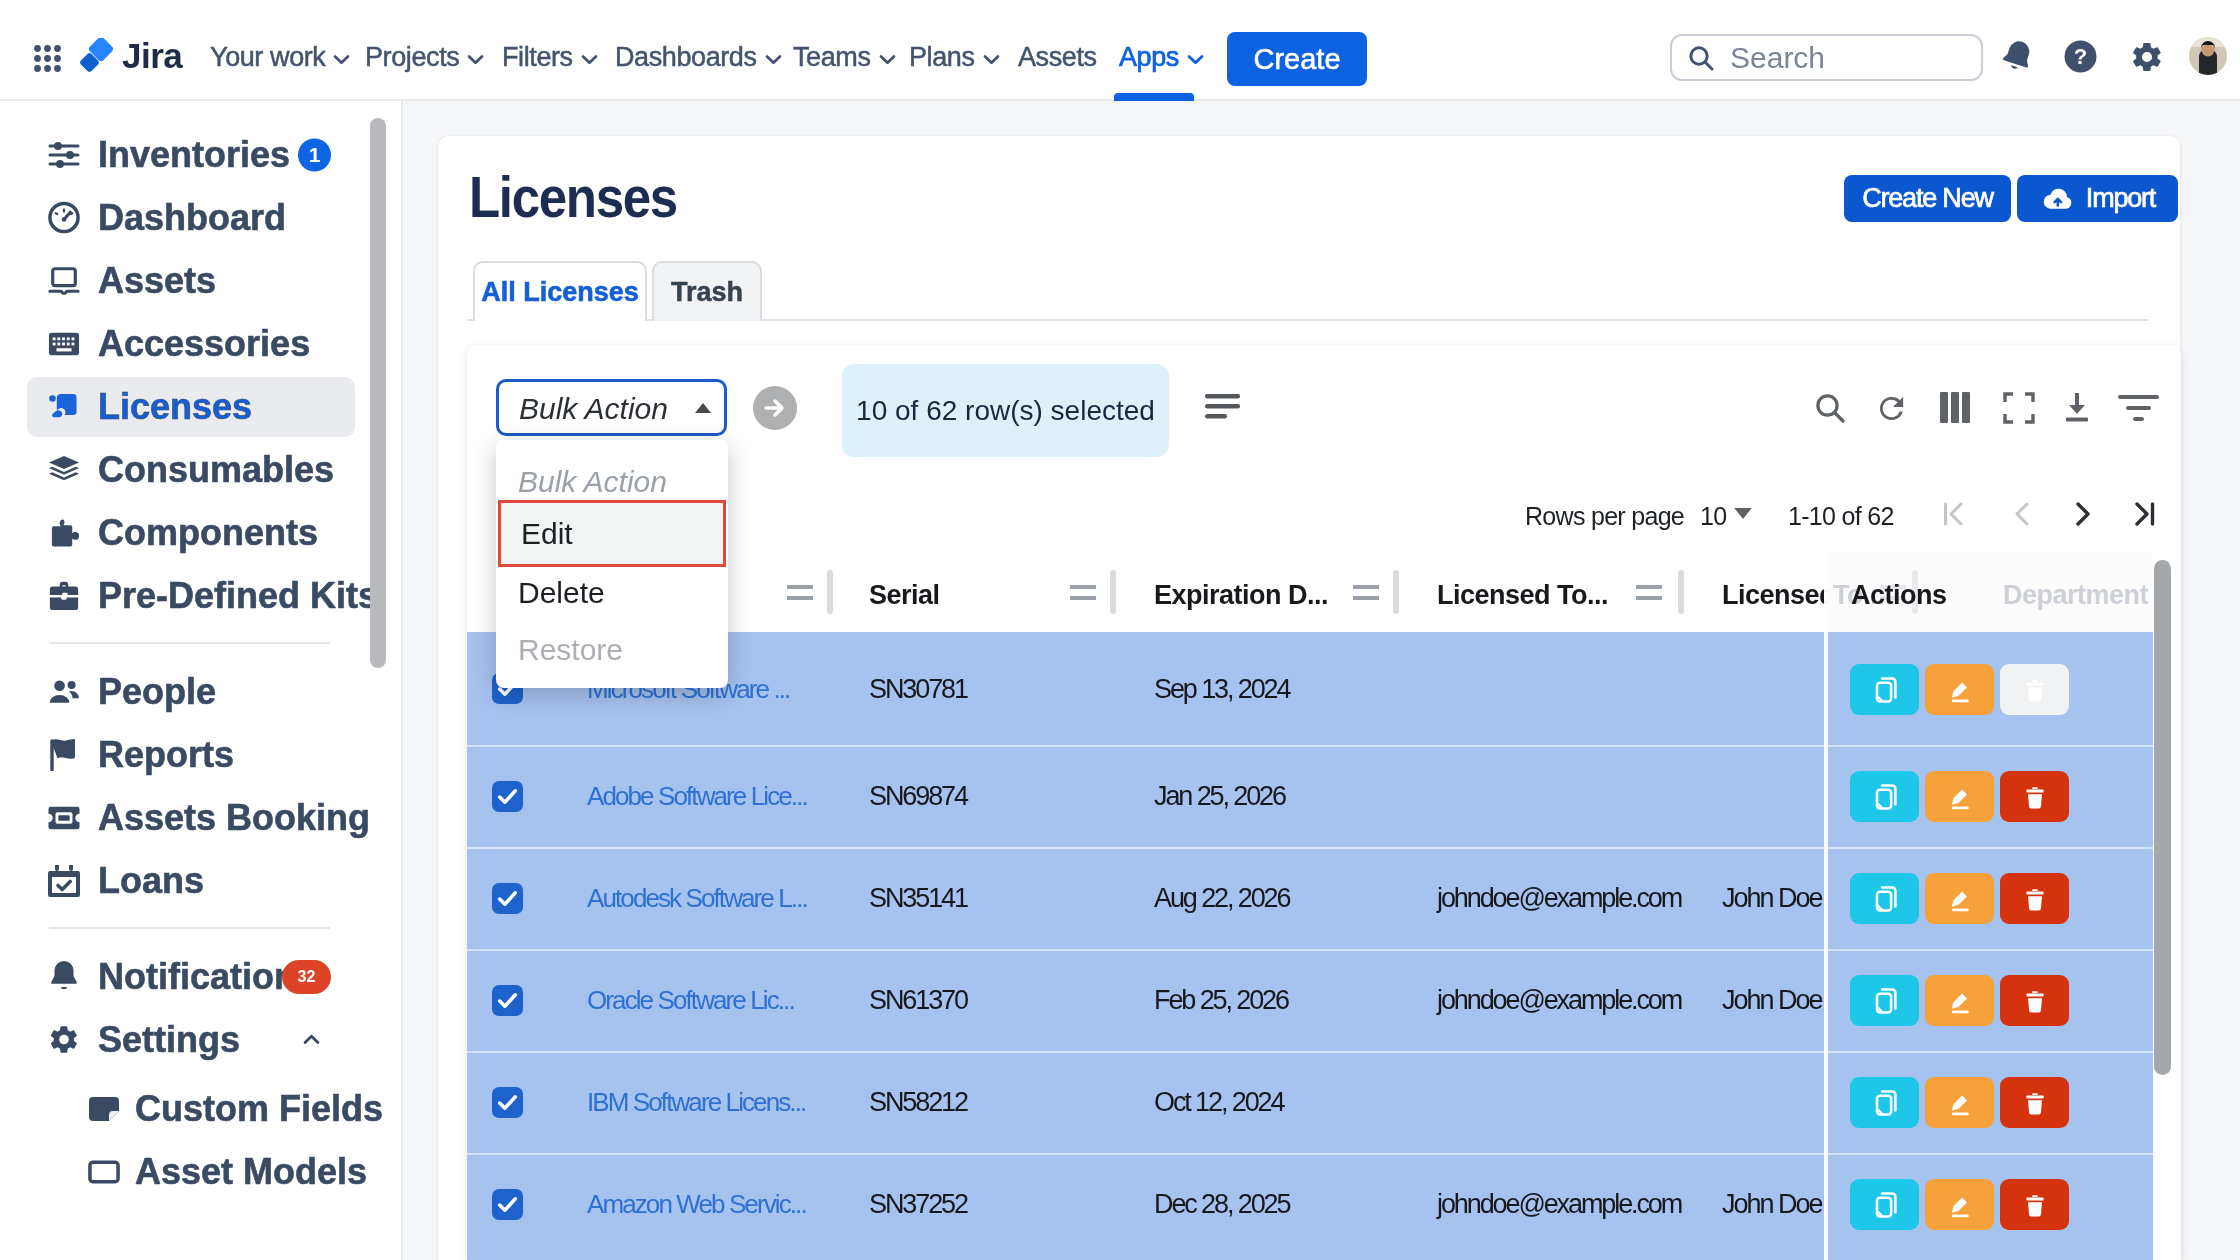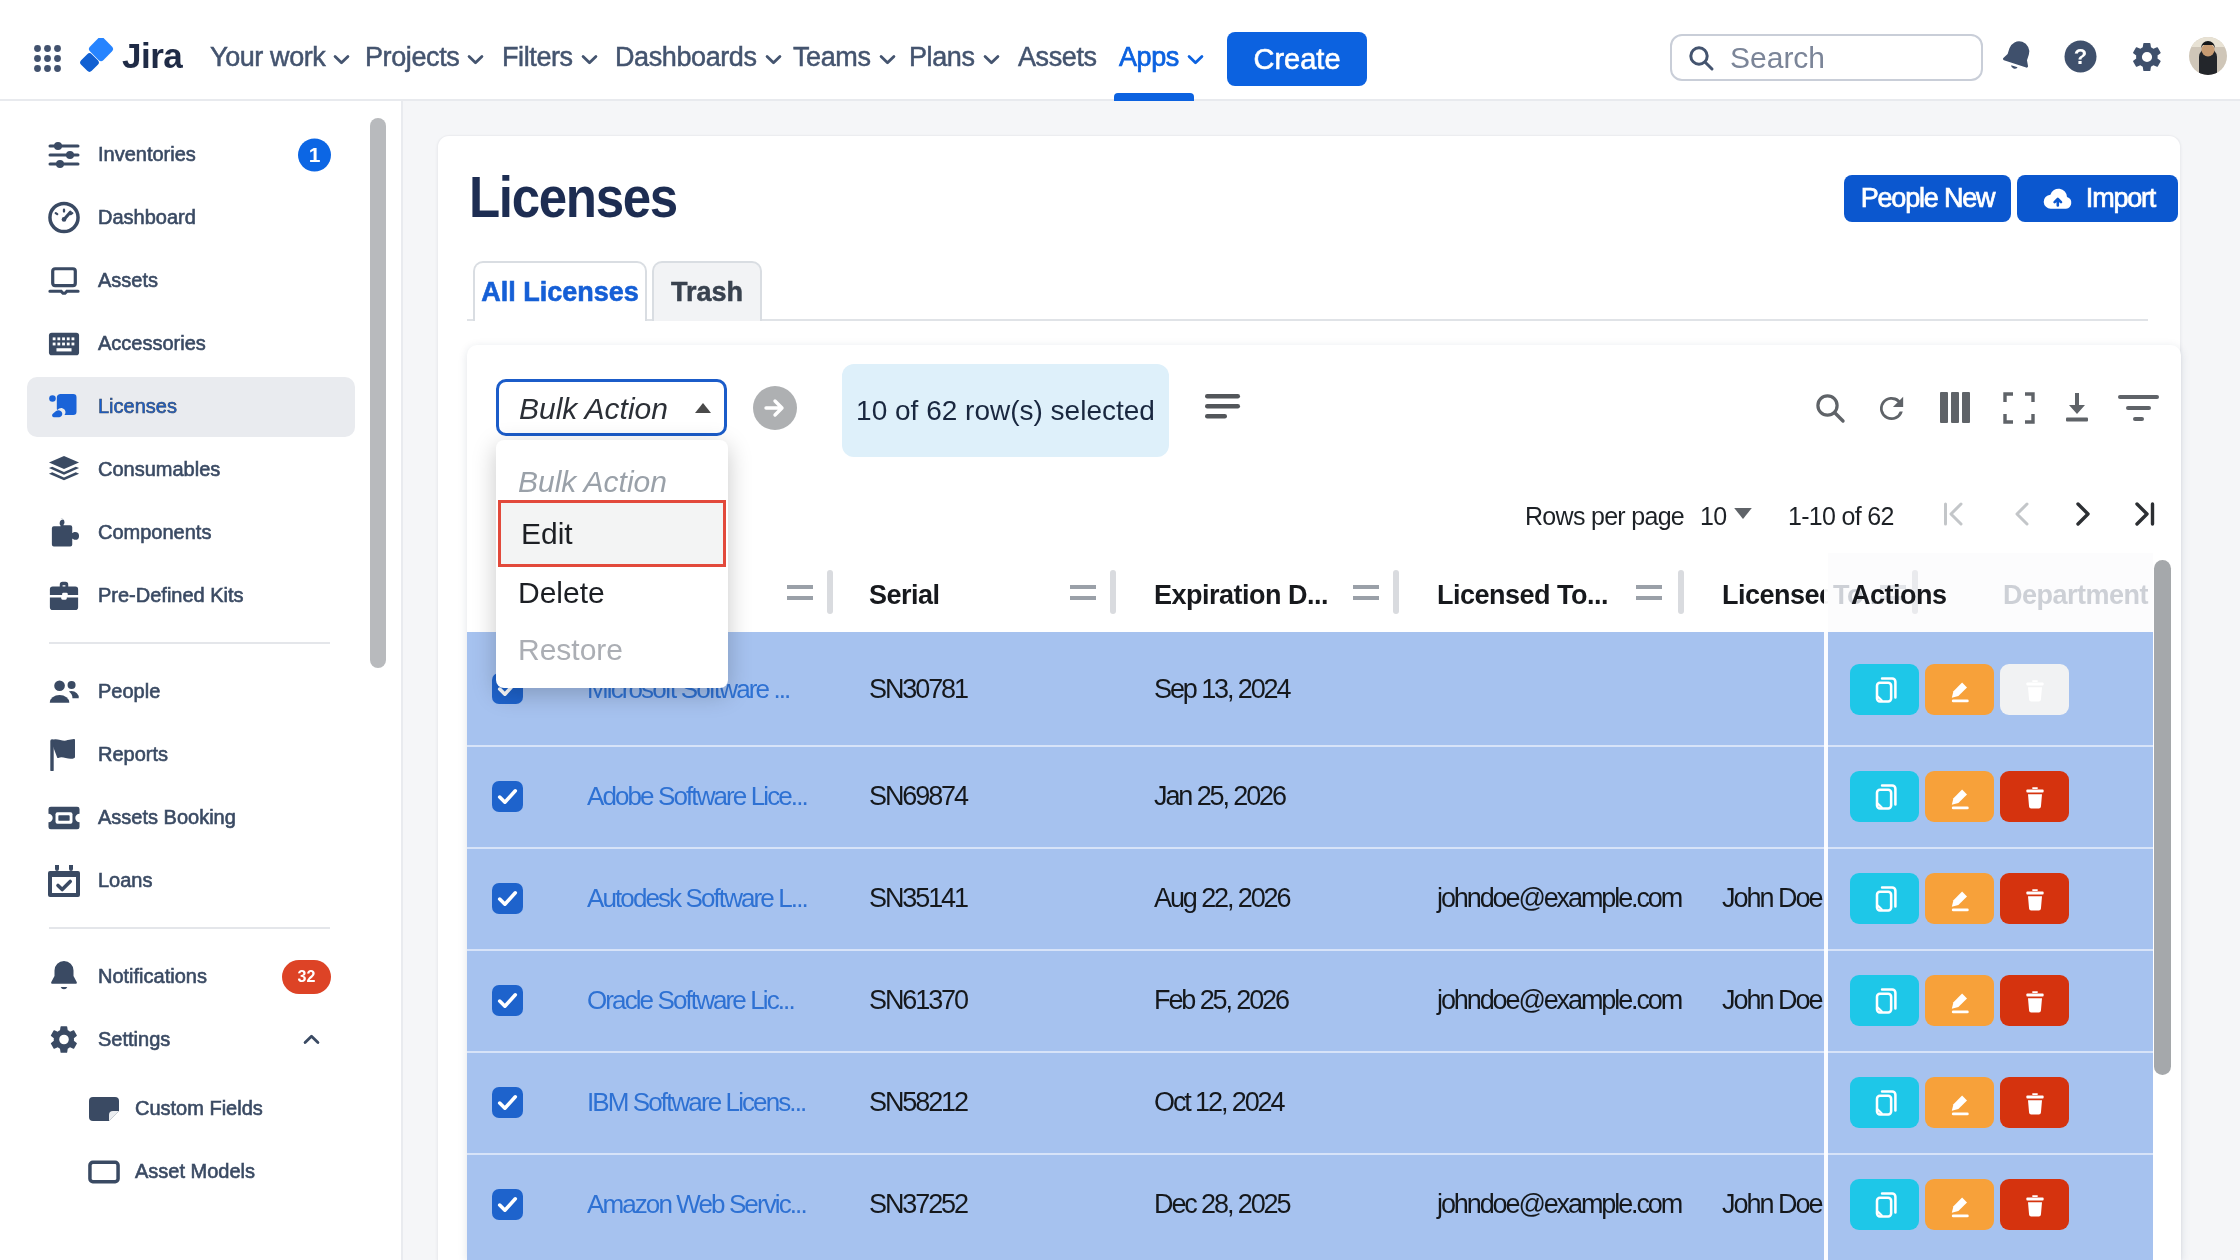--- a/index.html
+++ b/index.html
@@ -14,21 +14,21 @@
   .navitem svg { display:block; }
   #applink { color:#0c62e0; -webkit-text-stroke:0.7px #0c62e0; }
   #appsbar { position:absolute; left:1114px; top:93px; width:80px; height:8px; background:#0c62e0; border-radius:4px 4px 0 0; }
   #createbtn { position:absolute; left:1227px; top:32px; width:140px; height:54px; background:#0c62e0; border-radius:8px; color:#fff; font-size:29px; font-weight:400; -webkit-text-stroke:0.6px #fff; display:flex; align-items:center; justify-content:center; }
   #searchbox { position:absolute; left:1670px; top:34px; width:313px; height:47px; border:2px solid #c9ced8; border-radius:12px; background:#fff; display:flex; align-items:center; }
   #searchbox span { color:#7b8598; font-size:30px; margin-left:14px; }
   
   #sidebar { position:absolute; left:0; top:101px; width:403px; height:1159px; background:#fff; border-right:2px solid #e9ebef; z-index:10; }
   .sitem { position:relative; height:63px; display:flex; align-items:center; }
   .sitem .sicon { position:absolute; left:48px; width:32px; height:32px; display:flex; align-items:center; justify-content:center; }
-  .sitem .stxt { position:absolute; left:98px; font-size:20px; font-weight:400; color:#3a4a63; white-space:nowrap; -webkit-text-stroke:0.6px #3a4a63; }
+  .sitem .stxt { position:absolute; left:98px; font-size:36px; font-weight:700; color:#3a4a63; white-space:nowrap; -webkit-text-stroke:0.6px #3a4a63; }
   .sitem.sub .sicon { left:88px; }
   .sitem.sub .stxt { left:135px; }
   .sdivider { height:2px; background:#e4e6ea; margin:15px 49px 16px 49px; width:281px; }
   #activeitem { position:absolute; left:27px; top:276px; width:328px; height:60px; background:#e9ebef; border-radius:10px; }
   .badge1 { position:absolute; left:298px; top:50%; transform:translateY(-50%); width:33px; height:33px; border-radius:50%; background:#0c66e4; color:#fff; font-size:21px; font-weight:700; display:flex; align-items:center; justify-content:center; }
   .badge32 { position:absolute; left:282px; top:50%; transform:translateY(-50%); width:49px; height:34px; border-radius:17px; background:#dd4326; color:#fff; font-size:16px; font-weight:700; display:flex; align-items:center; justify-content:center; }
   #sscroll { position:absolute; left:370px; top:17px; width:16px; height:550px; background:#b8babd; border-radius:8px; }
   
   #card { position:absolute; left:437px; top:135px; width:1744px; height:1125px; background:#fff; border:1px solid #ecedf0; border-bottom:none; border-radius:12px 12px 0 0; box-shadow:0 1px 3px rgba(9,30,66,0.06); z-index:1; }
   #h1 { position:absolute; left:469px; top:163px; font-size:58px; font-weight:700; letter-spacing:-1.5px; color:#1d2d52; z-index:2; transform:scaleX(0.88); transform-origin:left; }
@@ -350,21 +350,21 @@
             </svg>
           </span>
           <span class="stxt">Asset Models</span>
         </div>
     </div>
     <div id="sscroll"></div>
   </div>
 
   <div id="card"></div>
   <div id="h1">Licenses</div>
-  <div class="bluebtn" style="left:1844px;width:167px">People New</div>
+  <div class="bluebtn" style="left:1844px;width:167px">Create New</div>
   <div class="bluebtn" style="left:2017px;width:161px">
     <svg width="34" height="24" viewBox="0 0 34 24">
         <path d="M27 10 a8.5 8.5 0 0 0 -16.6 -2.3 A7 7 0 0 0 11 21.7 h15 a6 6 0 0 0 1 -11.7 z" fill="#fff"></path>
         <path d="M17.8 18.5 v-6.5 m0 0 l-3.2 3.2 m3.2 -3.2 l3.2 3.2" stroke="#0b57cf" stroke-width="2.6" fill="none" stroke-linecap="round"></path>
       </svg>
     Import</div>
   <div id="tabline"></div>
   <div class="tab" id="tab1">All Licenses</div>
   <div class="tab" id="tab2">Trash</div>
   <div id="panel"></div>

